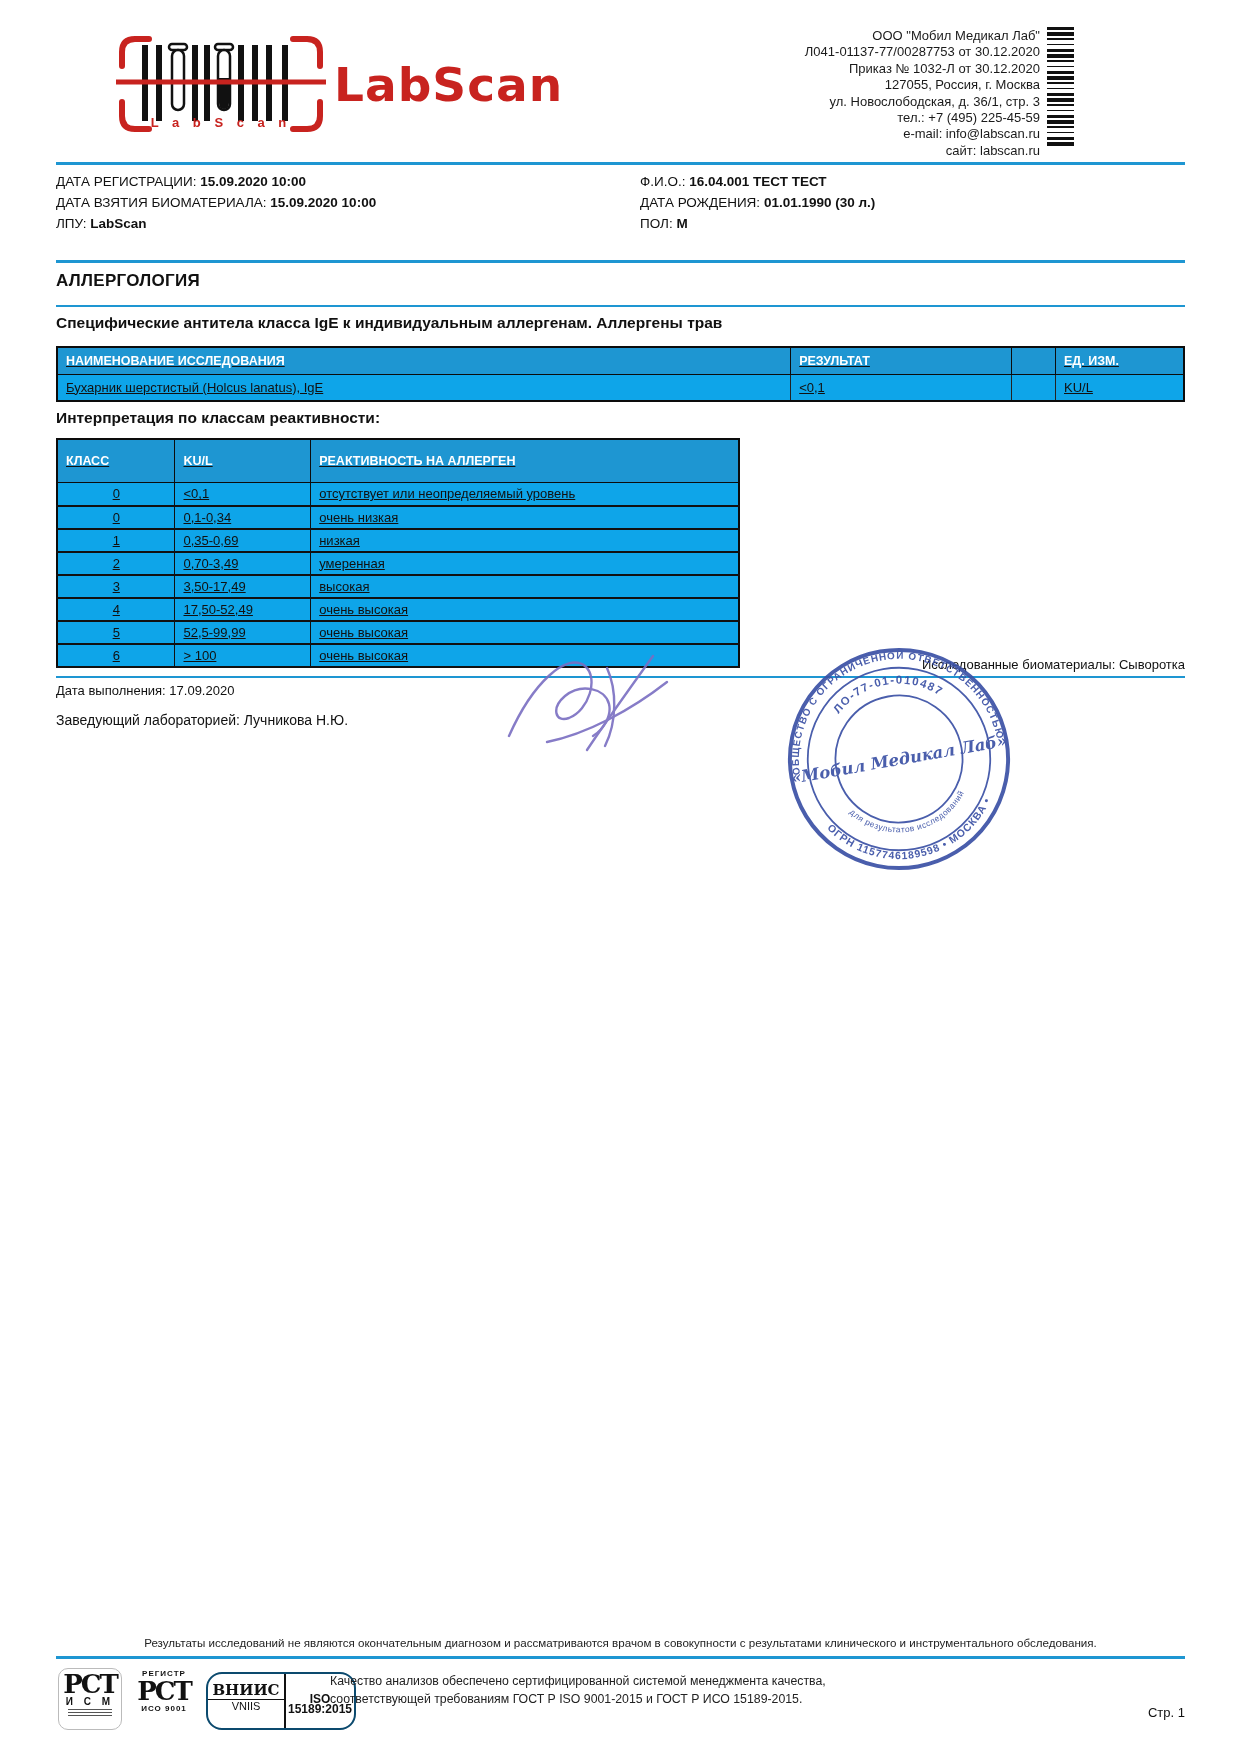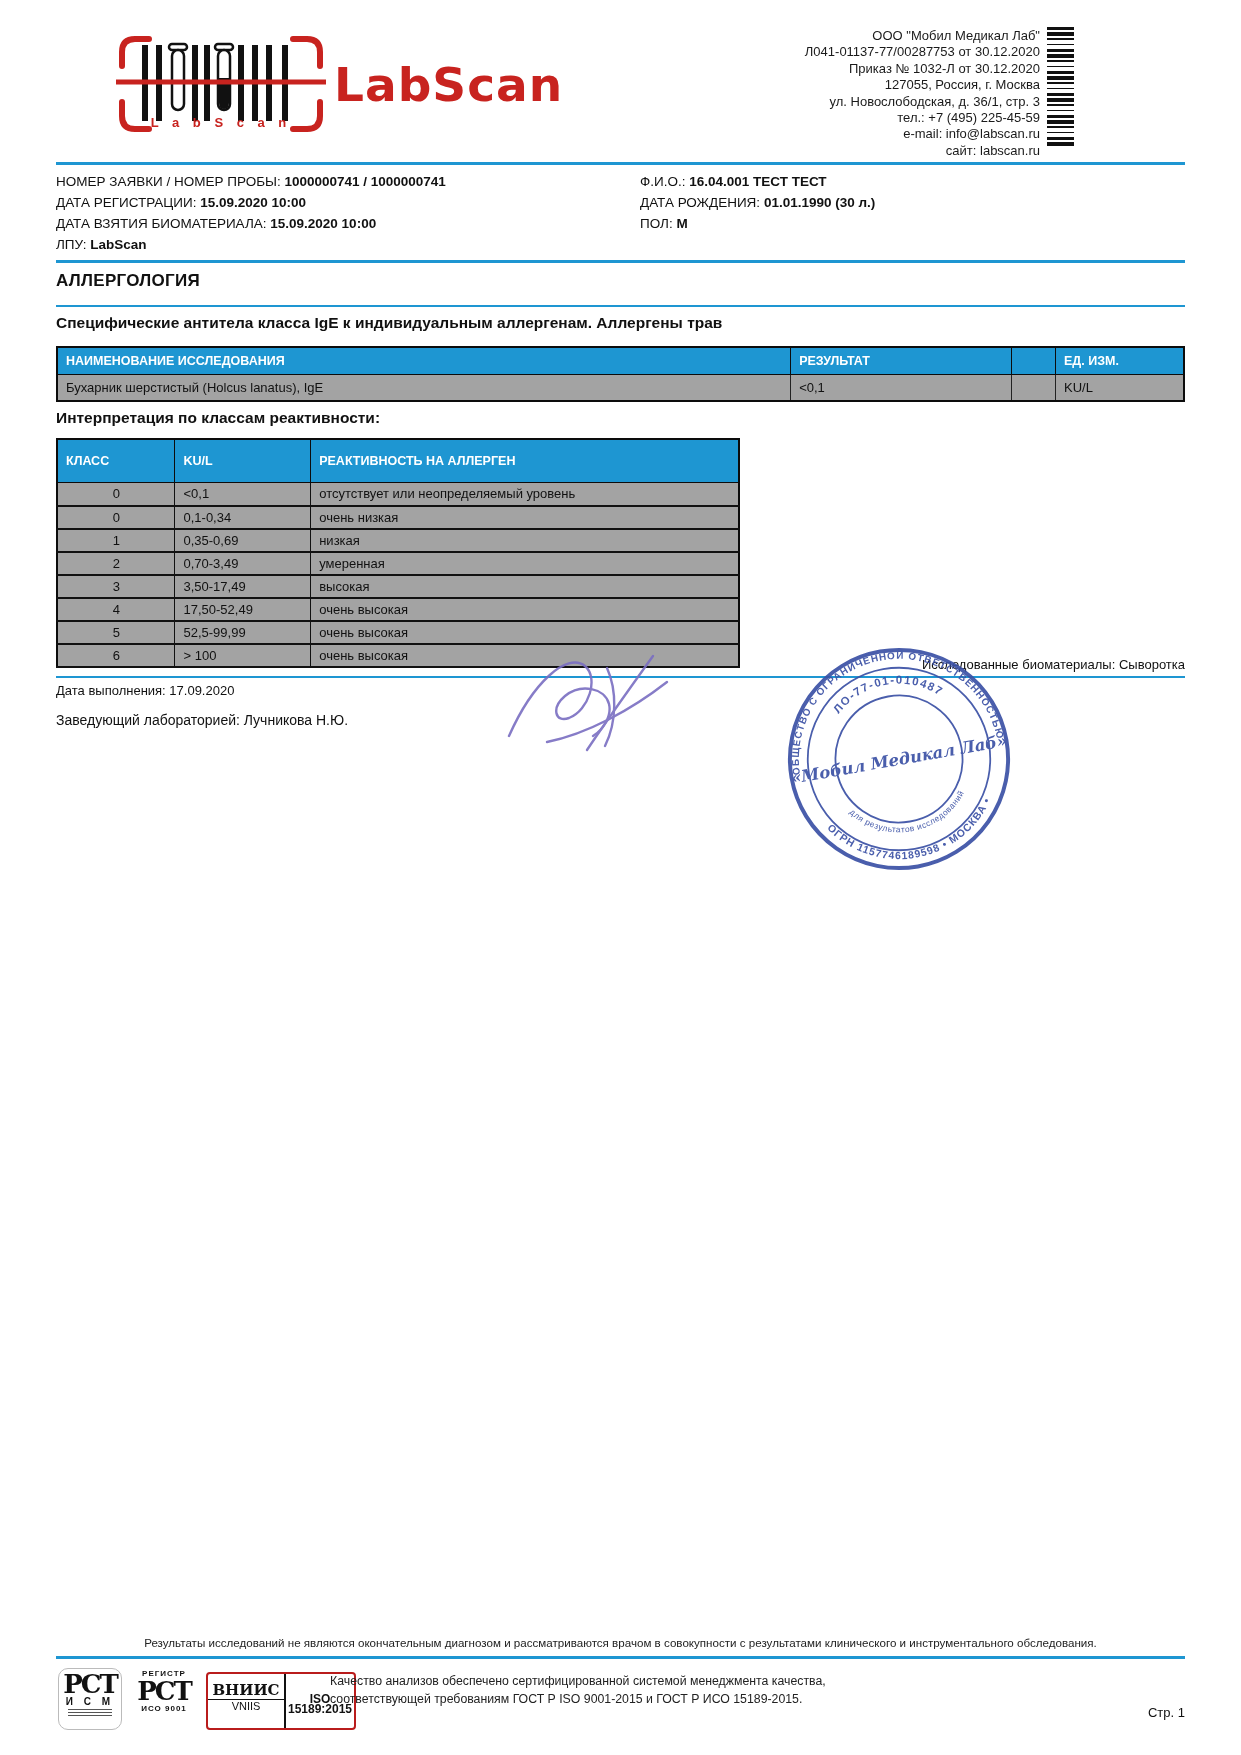--- a/index.html
+++ b/index.html
@@ -29,21 +29,21 @@
   
   .patient { position:absolute; top:171px; font-size:13.5px; line-height:21px; }
   .patient.pl { left:56px; width:560px; }
   .patient.pr { left:640px; width:540px; }
   .patient .row b { font-weight:bold; }
   
   .sec-title { position:absolute; left:56px; top:271px; width:1129px; text-align:left; font-size:17px; font-weight:bold; letter-spacing:.3px; }
   .sec-sub { position:absolute; left:56px; top:314px; width:1129px; font-size:15.5px; font-weight:bold; }
   .interp-title { position:absolute; left:56px; top:409px; width:700px; font-size:15.5px; font-weight:bold; }
   
-  table { border-collapse:collapse; table-layout:fixed; background:#a3a3a3; }
+  table { border-collapse:collapse; table-layout:fixed; background:#0ea5e9;text-decoration:underline; }
   .res-table { position:absolute; left:56px; top:346px; width:1129px; font-size:13px; }
   .res-table th { background:#1e96d2; color:#fff; text-align:left; font-weight:bold; height:27px; padding:2px 8px; border:1px solid #0c0c0c; font-size:12.5px; }
   .res-table td { height:27px; padding:2px 8px; border:1px solid #222; }
   .res-table { border:2px solid #0c0c0c; }
   .int-table { position:absolute; left:56px; top:438px; width:684px; font-size:13px; border:2px solid #0c0c0c; }
   .int-table th { background:#1e96d2; color:#fff; font-weight:bold; height:25px; padding:14px 8px; border:1px solid #0c0c0c; text-align:left; font-size:12.5px; }
   .int-table td { height:23px; padding:1px 8px; border:1px solid #111; border-bottom:2px solid #111; }
   .int-table td.c { text-align:center; }
   
   .meta-bio { position:absolute; left:56px; top:657px; width:1129px; text-align:right; font-size:13px; }
@@ -55,21 +55,21 @@
   
   .foot-disclaimer { position:absolute; left:56px; top:1636px; width:1129px; text-align:center; font-size:11.6px; color:#222; }
   .badges { position:absolute; left:58px; top:1668px; display:flex; align-items:center; gap:10px; }
   .badge { color:#111; }
   .badge-pct1 { width:64px; height:62px; border:1px solid #bbb; border-radius:10px; text-align:center; padding-top:2px; }
   .pct-glyph { font-weight:bold; font-size:26px; line-height:26px; font-family:"DejaVu Serif",serif; letter-spacing:-2px; }
   .ism { font-size:10px; font-weight:bold; letter-spacing:4px; line-height:10px; }
   .tiny-lines { width:44px; height:8px; margin:2px auto 0; background:repeating-linear-gradient(180deg,#555 0 1px,#fff 1px 3px); }
   .badge-pct2 { width:64px; height:62px; text-align:center; padding-top:1px; }
   .arc-txt { font-size:8px; font-weight:bold; letter-spacing:1px; }
-  .badge-vniis { width:150px; height:58px; border:2px solid #b91c1c; border-radius:4px; margin-top:3px; display:flex; overflow:hidden; }
+  .badge-vniis { width:150px; height:58px; border:2px solid #0c4a6e; border-radius:16px; margin-top:3px; display:flex; overflow:hidden; }
   .vniis-left { flex:1; text-align:center; padding-top:7px; border-right:2px solid #111; }
   .vniis-ru { font-size:15px; font-weight:bold; font-family:"DejaVu Serif",serif; border-bottom:1.5px solid #111; display:inline-block; padding:0 4px; }
   .vniis-en { font-size:11px; font-family:Liberation Sans, sans-serif; }
   .vniis-right { width:68px; text-align:center; padding-top:20px; font-size:12px; font-weight:bold; line-height:10px; }
   .foot-quality { position:absolute; left:330px; top:1672px; font-size:12.3px; line-height:18px; color:#222; }
   .foot-page { position:absolute; left:985px; top:1705px; width:200px; text-align:right; font-size:13px; }
 </style>
 </head>
 <body>
 
@@ -119,21 +119,20 @@
     <div>тел.: +7 (495) 225-45-59</div>
     <div>e-mail: info@labscan.ru</div>
     <div>сайт: labscan.ru</div>
   </div>
 
   <div class="barcode-v"></div>
 
   <div class="rule r1"></div>
 
   <div class="patient pl">
-    <div class="row"><span>НОМЕР ЗАЯВКИ / НОМЕР ПРОБЫ: </span><b>1000000741 / 1000000741</b></div>
     <div class="row"><span>ДАТА РЕГИСТРАЦИИ: </span><b>15.09.2020 10:00</b></div>
     <div class="row"><span>ДАТА ВЗЯТИЯ БИОМАТЕРИАЛА: </span><b>15.09.2020 10:00</b></div>
     <div class="row"><span>ЛПУ: </span><b>LabScan</b></div>
   </div>
   <div class="patient pr">
     <div class="row"><span>Ф.И.О.: </span><b>16.04.001 ТЕСТ ТЕСТ</b></div>
     <div class="row"><span>ДАТА РОЖДЕНИЯ: </span><b>01.01.1990 (30 л.)</b></div>
     <div class="row"><span>ПОЛ: </span><b>М</b></div>
   </div>
 

